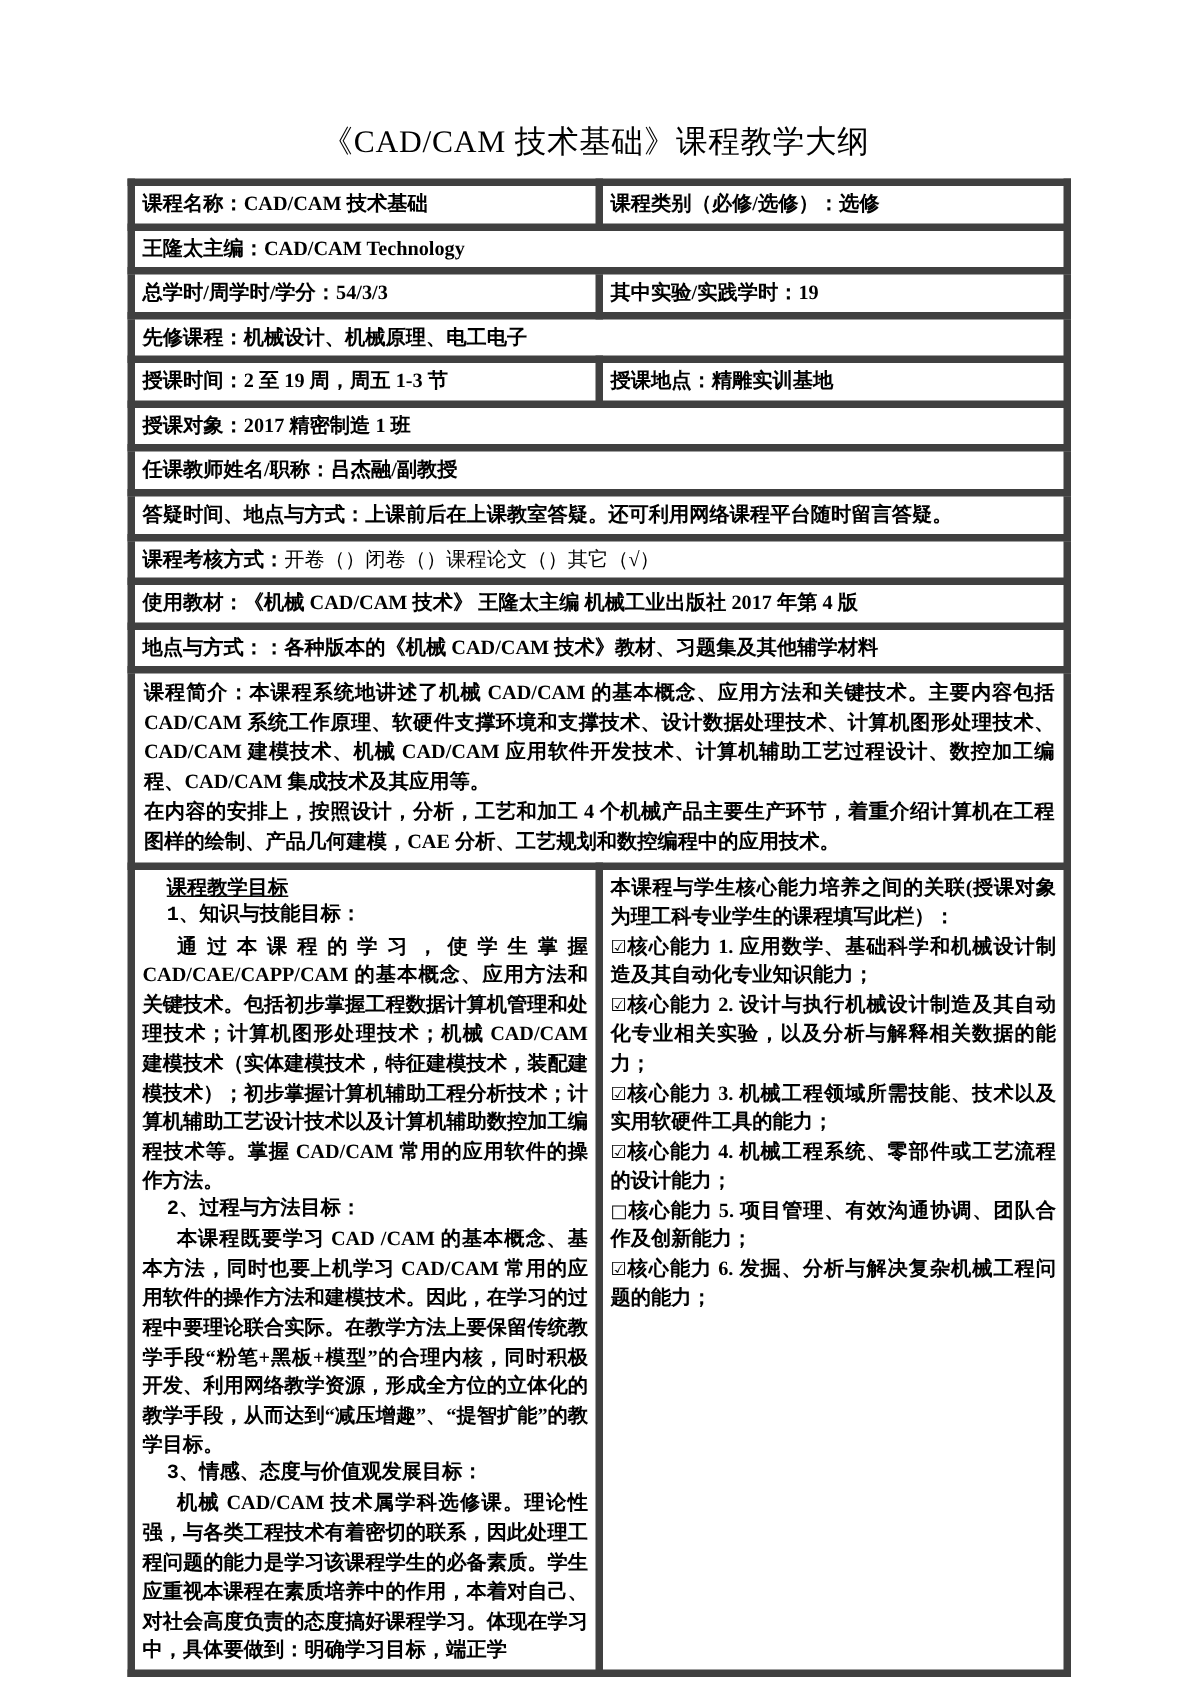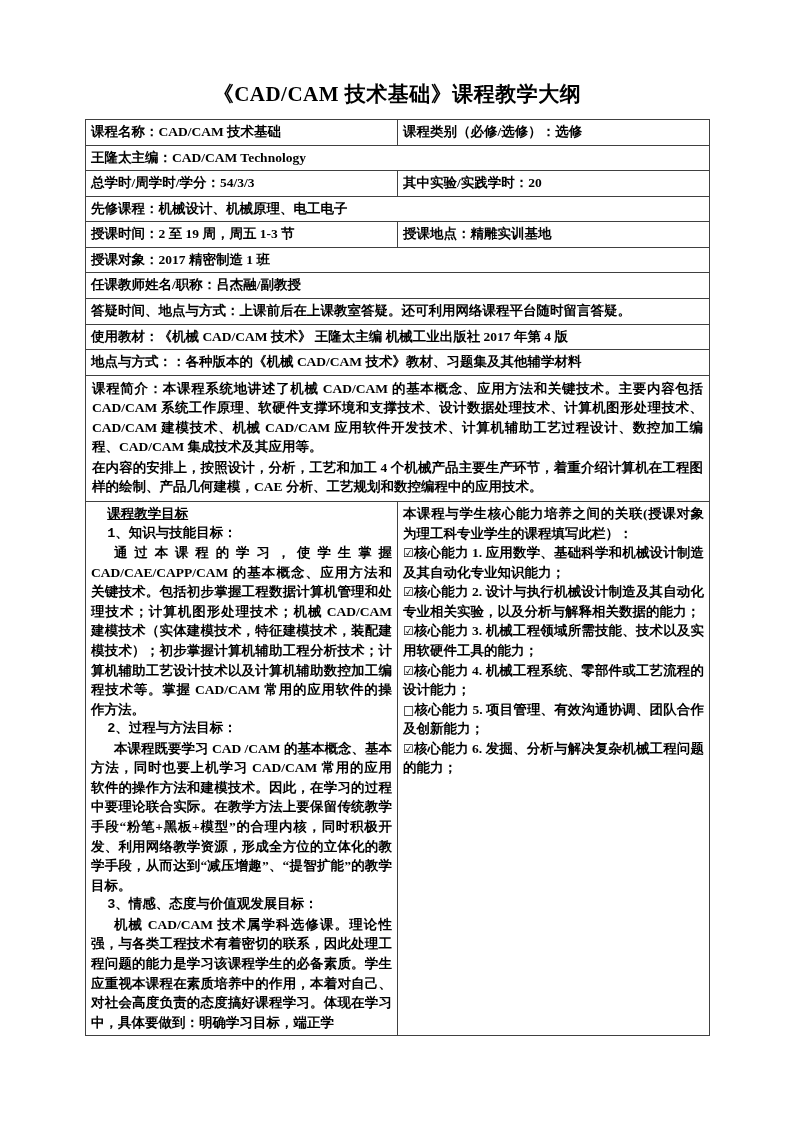--- a/index.html
+++ b/index.html
@@ -21,34 +21,34 @@
     box-sizing: border-box;
     padding: 0;
   }
   .doc-title {
     position: absolute;
     left: 85px;
     top: 82px;
     width: 624px;
     text-align: center;
     font-size: 21px;
-    font-weight: bold;
+    font-weight: normal;
     letter-spacing: 0.5px;
     line-height: 1.2;
   }
   table.main {
     position: absolute;
     left: 85px;
     top: 119px;
     width: 624px;
     border-collapse: collapse;
     table-layout: fixed;
   }
   table.main td {
-    border: 1px solid #404040;
+    border: 5px solid #404040;
     vertical-align: top;
     padding: 2px 5px 3px 5px;
     font-size: 13.5px;
     font-weight: bold;
     line-height: 1.45;
   }
   td.half-left { width: 312px; }
   td.half-right { width: 312px; }
 
   .lbl { font-weight: bold; }
@@ -136,21 +136,21 @@
         <td class="half-left"><span class="lbl">课程名称：</span><span class="val">CAD/CAM 技术基础</span></td>
         <td class="half-right"><span class="lbl">课程类别（必修/选修）：</span><span class="val">选修</span></td>
       </tr>
 
       <tr>
         <td colspan="2"><span class="lbl">王隆太主编：</span><span class="val latin">CAD/CAM Technology</span></td>
       </tr>
 
       <tr>
         <td class="half-left"><span class="lbl">总学时/周学时/学分：</span><span class="val">54/3/3</span></td>
-        <td class="half-right"><span class="lbl">其中实验/实践学时：</span><span class="val">20</span></td>
+        <td class="half-right"><span class="lbl">其中实验/实践学时：</span><span class="val">19</span></td>
       </tr>
 
       <tr>
         <td colspan="2"><span class="lbl">先修课程：</span><span class="val">机械设计、机械原理、电工电子</span></td>
       </tr>
 
       <tr>
         <td class="half-left"><span class="lbl">授课时间：</span><span class="val">2 至 19 周，周五 1-3 节</span></td>
         <td class="half-right"><span class="lbl">授课地点：</span><span class="val">精雕实训基地</span></td>
       </tr>
@@ -161,20 +161,23 @@
 
 
       <tr>
         <td colspan="2"><span class="lbl">任课教师姓名/职称：</span><span class="val">吕杰融/副教授</span></td>
       </tr>
 
       <tr>
         <td colspan="2"><span class="lbl">答疑时间、地点与方式：</span><span class="val">上课前后在上课教室答疑。还可利用网络课程平台随时留言答疑。</span></td>
       </tr>
 
+      <tr>
+        <td colspan="2"><span class="lbl">课程考核方式：</span><span class="exam-opts">开卷（）闭卷（）课程论文（）其它（√）</span></td>
+      </tr>
 
       <tr>
         <td colspan="2"><span class="lbl">使用教材：</span><span class="val">《机械 CAD/CAM 技术》 王隆太主编 机械工业出版社 2017 年第 4 版</span></td>
       </tr>
 
       <tr>
         <td colspan="2"><span class="lbl">地点与方式：</span><span class="val">：各种版本的《机械 CAD/CAM 技术》教材、习题集及其他辅学材料</span></td>
       </tr>
 
       <tr>

